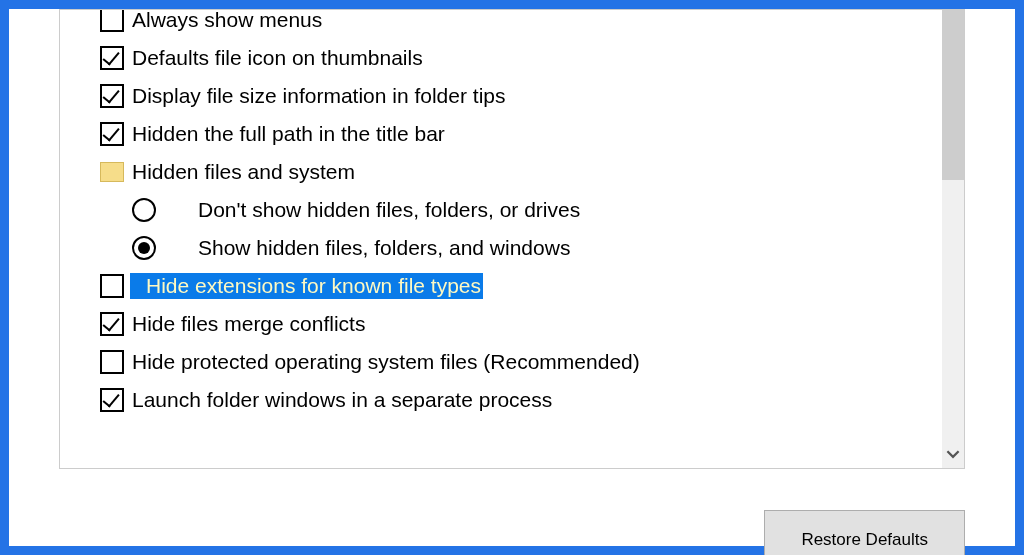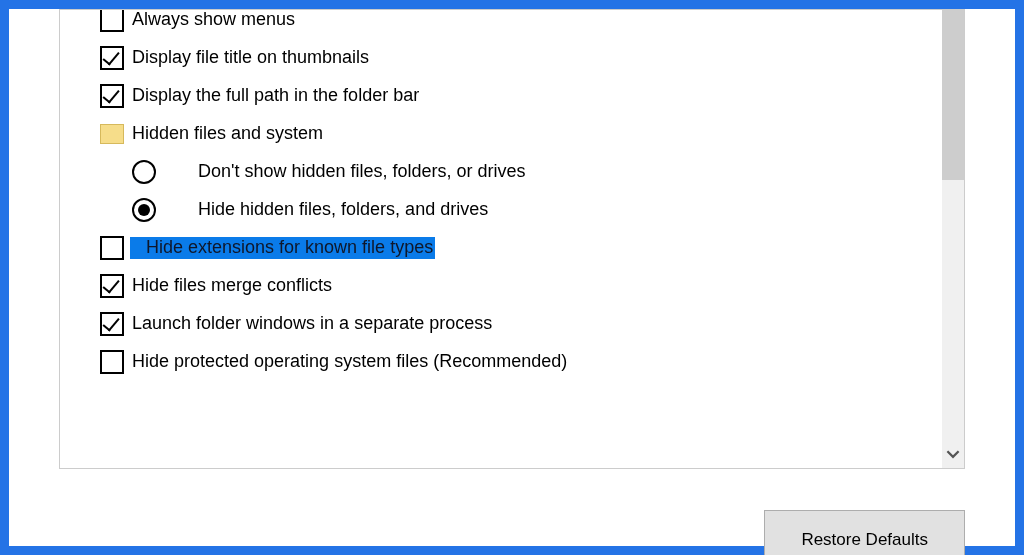--- a/index.html
+++ b/index.html
@@ -59,21 +59,21 @@
       text-align: center;
       font-size: 16px;
       color: #555555;
       line-height: 1;
     }
     .row {
       display: flex;
       align-items: center;
       height: 38px;
       gap: 6px;
-      font-size: 18px;
+      font-size: 21px;
       color: #000000;
       white-space: nowrap;
     }
     .row.indent {
       padding-left: 32px;
       gap: 40px;
     }
     .checkbox {
       width: 24px;
       height: 24px;
@@ -117,21 +117,21 @@
       border: 1px solid #d6b95c;
       flex-shrink: 0;
       position: relative;
     }
     .label {
       padding: 0 2px;
       line-height: 1.2;
     }
     .label.highlight {
       background: #0a7be9;
-      color: #0f172a;
+      color: #fef9c3;
       padding-left: 16px;
     }
     .bottom-bar {
       position: absolute;
       right: 50px;
       bottom: 0;
       height: 70px;
       display: flex;
       align-items: flex-start;
       justify-content: flex-end;
@@ -157,63 +157,67 @@
   <div class="list-container">
     <div class="list-content">
 
       <div class="row">
         <span class="checkbox"></span>
         <span class="label">Always show menus</span>
       </div>
 
       <div class="row">
         <span class="checkbox checked"></span>
-        <span class="label">Display file title on thumbnails</span>
-      </div>
-
-
-      <div class="row">
-        <span class="checkbox checked"></span>
-        <span class="label">Display the full path in the folder bar</span>
+        <span class="label">Defaults file icon on thumbnails</span>
+      </div>
+
+      <div class="row">
+        <span class="checkbox checked"></span>
+        <span class="label">Display file size information in folder tips</span>
+      </div>
+
+      <div class="row">
+        <span class="checkbox checked"></span>
+        <span class="label">Hidden the full path in the title bar</span>
       </div>
 
       <div class="row">
         <span class="folder-icon"></span>
         <span class="label">Hidden files and system</span>
       </div>
 
       <div class="row indent">
         <span class="radio"></span>
         <span class="label">Don't show hidden files, folders, or drives</span>
       </div>
 
       <div class="row indent">
         <span class="radio checked"></span>
-        <span class="label">Hide hidden files, folders, and drives</span>
+        <span class="label">Show hidden files, folders, and windows</span>
       </div>
 
 
       <div class="row">
         <span class="checkbox"></span>
         <span class="label highlight">Hide extensions for known file types</span>
       </div>
 
       <div class="row">
         <span class="checkbox checked"></span>
         <span class="label">Hide files merge conflicts</span>
       </div>
 
       <div class="row">
-        <span class="checkbox checked"></span>
-        <span class="label">Launch folder windows in a separate process</span>
-      </div>
-
-      <div class="row">
         <span class="checkbox"></span>
         <span class="label">Hide protected operating system files (Recommended)</span>
+      </div>
+
+      <div class="row">
+        <span class="checkbox checked"></span>
+        <span class="label">Launch folder windows in a separate process</span>
       </div>
 
     </div>
 
     <div class="scrollbar">
       <div class="scroll-thumb"></div>
       <div class="scroll-arrow-down">
         <svg width="14" height="14" viewBox="0 0 10 10">
             <path d="M1 3 L5 7 L9 3" fill="none" stroke="#555" stroke-width="1.6"></path>
           </svg>

